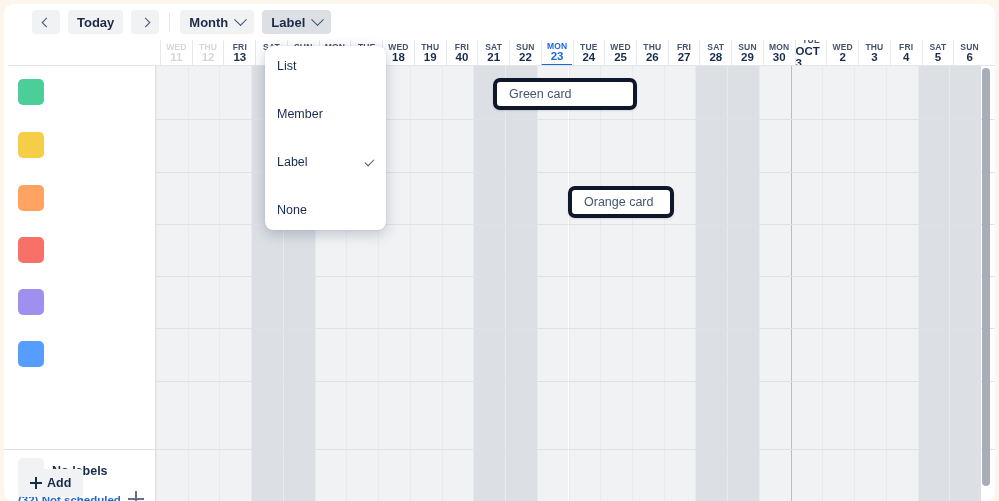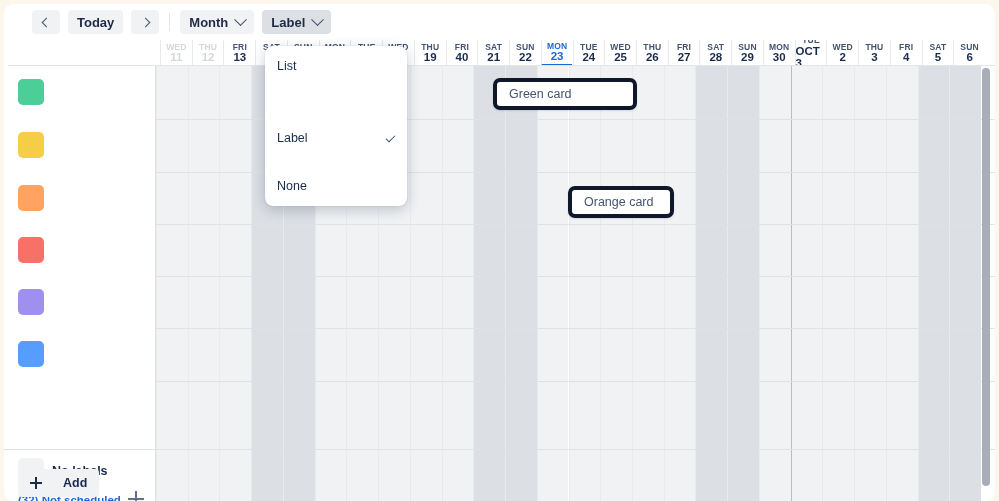--- a/index.html
+++ b/index.html
@@ -142,21 +142,21 @@
     width: 16px; height: 16px; cursor: pointer;
   }
   #notsched-plus::before, #notsched-plus::after {
     content: ""; position: absolute; background: #626f86;
   }
   #notsched-plus::before { left: 0; top: 7px; width: 16px; height: 1.6px; }
   #notsched-plus::after  { left: 7.2px; top: 0; width: 1.6px; height: 16px; }
 
   #add-btn {
     position: absolute; left: 14px; top: 403px;
-    display: flex; align-items: center; gap: 21px;
+    display: flex; align-items: center; gap: 5px;
     height: 28px; padding: 0 12px;
     border: none; border-radius: 4px;
     background: #f1f2f4; color: #172b4d;
     font-family: "Liberation Sans", sans-serif;
     font-size: 12.5px; font-weight: bold; cursor: pointer;
   }
   .plus-glyph {
     position: relative; display: inline-block; width: 12px; height: 12px;
   }
   .plus-glyph::before, .plus-glyph::after {
@@ -175,21 +175,21 @@
     box-shadow: 0 1px 2px rgba(9,30,66,.13);
     display: flex; align-items: center;
     padding: 0 12px;
     font-size: 12.5px; color: #44546f;
     cursor: pointer; white-space: nowrap; overflow: hidden; margin-left: 33px;
   }
 
   
   #dropdown {
     position: absolute; left: 261px; top: 42px;
-    width: 142px; padding: 8px 0;
+    width: 121px; padding: 8px 0;
     background: #ffffff; border-radius: 8px;
     box-shadow: 0 4px 14px rgba(9,30,66,.22), 0 0 1px rgba(9,30,66,.25);
     z-index: 40;
   }
   .dd-item {
     position: relative; height: 24px;
     display: flex; align-items: center;
     padding: 0 10px 0 12px;
     font-size: 12.5px; color: #172b4d;
     cursor: pointer;
@@ -431,20 +431,23 @@
           <span>Orange card</span>
         </div>
       </div>
   </div>
 
   <div id="dropdown">
       <div class="dd-item">
         <span>List</span>
       </div>
       <div class="dd-spacer"></div>
+      <div class="dd-item">
+        <span>Member</span>
+      </div>
       <div class="dd-spacer"></div>
       <div class="dd-item">
         <span>Label</span>
         <span class="dd-check"></span>
       </div>
       <div class="dd-spacer"></div>
       <div class="dd-item">
         <span>None</span>
       </div>
     </div>

